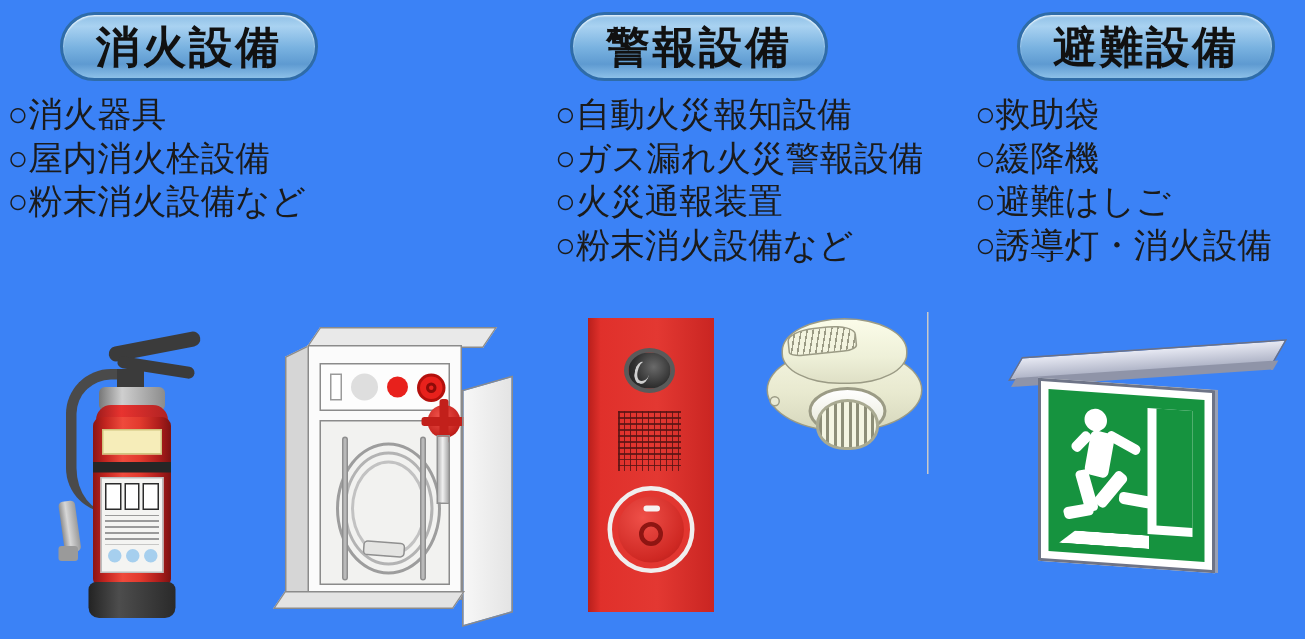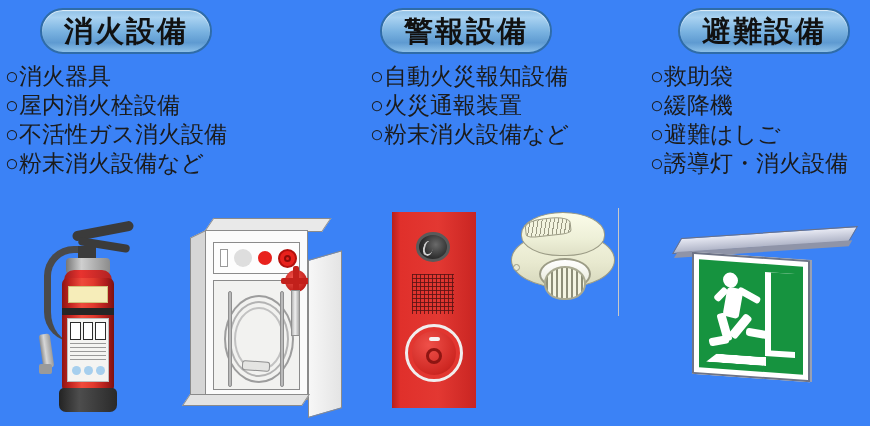--- a/index.html
+++ b/index.html
@@ -655,35 +655,35 @@
 
     <div class="pill-wrap">
       <div class="pill">
         <span class="pill-label">消火設備</span>
       </div>
     </div>
 
     <ul class="list">
       <li><span class="bullet">○</span><span>消火器具</span></li>
       <li><span class="bullet">○</span><span>屋内消火栓設備</span></li>
-      <li><span class="bullet">○</span><span>不活性ガス消火設備</span></li>
       <li><span class="bullet">○</span><span>粉末消火設備など</span></li>
     </ul>
   </div>
 
   <div class="column col-2">
 
     <div class="pill-wrap">
       <div class="pill">
         <span class="pill-label">警報設備</span>
       </div>
     </div>
 
     <ul class="list">
       <li><span class="bullet">○</span><span>自動火災報知設備</span></li>
+      <li><span class="bullet">○</span><span>ガス漏れ火災警報設備</span></li>
       <li><span class="bullet">○</span><span>火災通報装置</span></li>
       <li><span class="bullet">○</span><span>粉末消火設備など</span></li>
     </ul>
   </div>
 
   <div class="column col-3">
 
     <div class="pill-wrap">
       <div class="pill">
         <span class="pill-label">避難設備</span>

